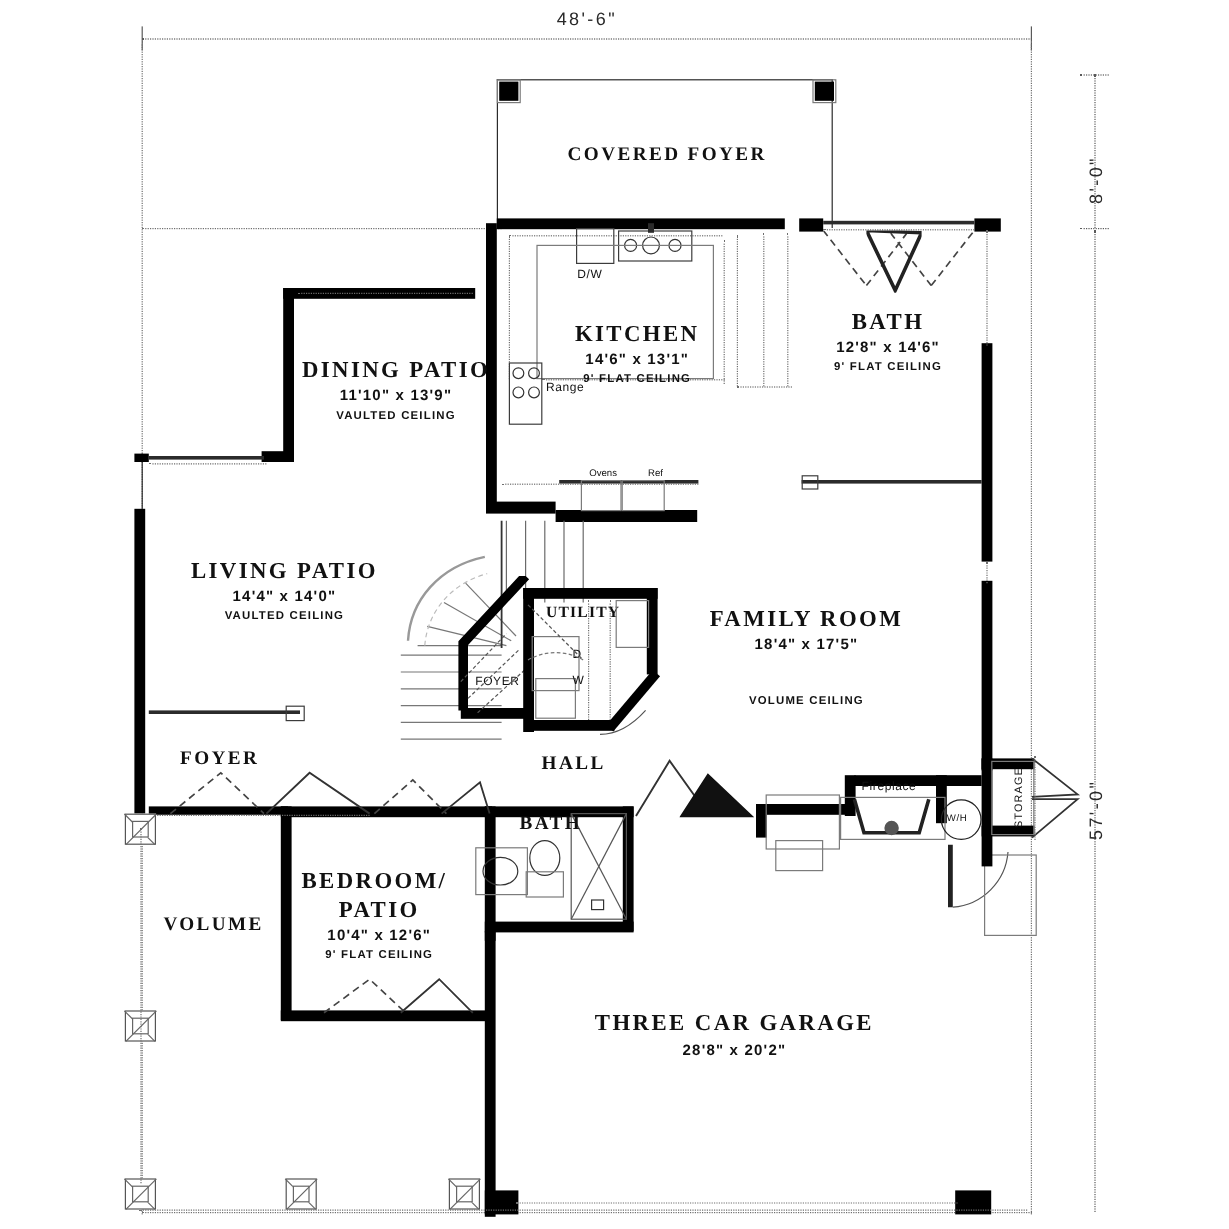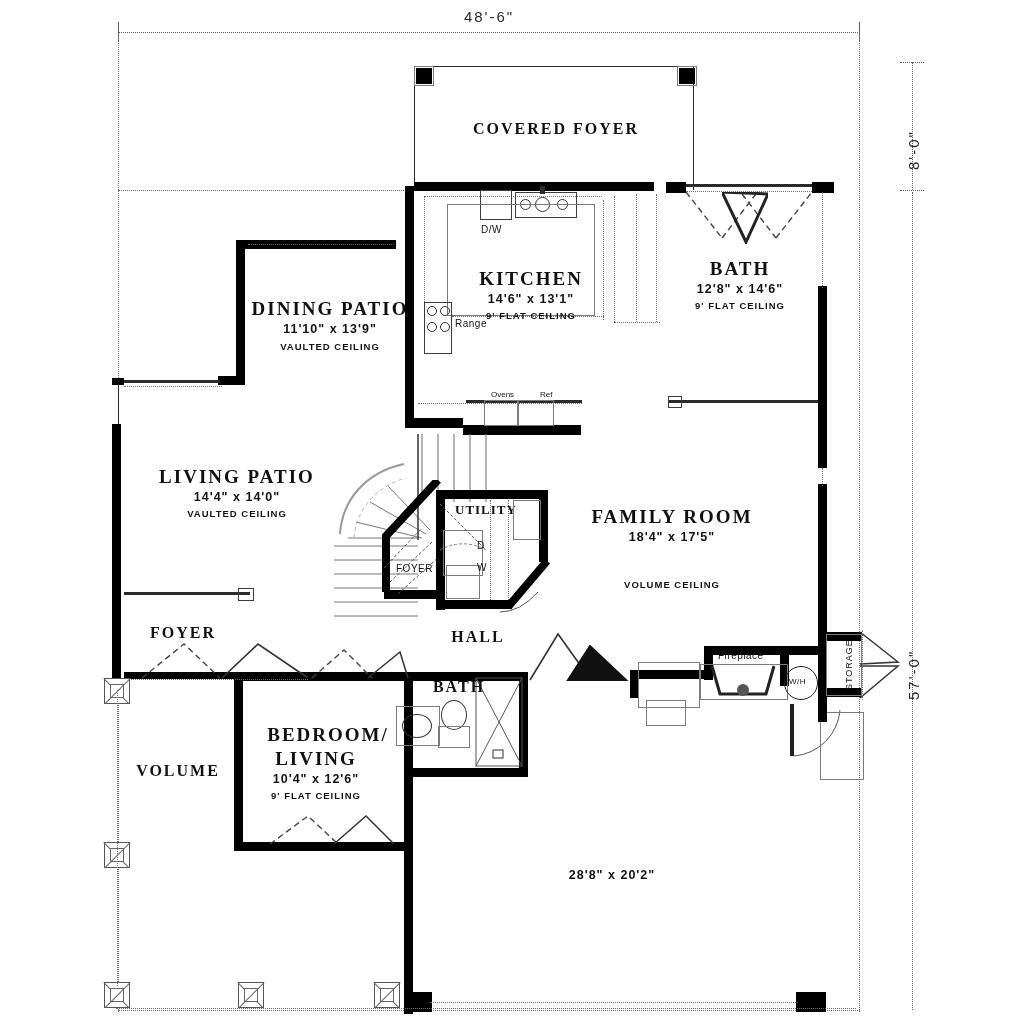--- a/index.html
+++ b/index.html
@@ -382,25 +382,26 @@
   <div class="ceil ctr" style="left:740px;top:300px;">9' FLAT CEILING</div>
 
   <div class="roomname rn-big ctr" style="left:237px;top:466px;">LIVING PATIO</div>
   <div class="dims ctr" style="left:237px;top:490px;">14'4"  x  14'0"</div>
   <div class="ceil ctr" style="left:237px;top:508px;">VAULTED CEILING</div>
 
   <div class="roomname rn-big ctr" style="left:672px;top:506px;">FAMILY ROOM</div>
   <div class="dims ctr" style="left:672px;top:530px;">18'4"  x  17'5"</div>
   <div class="ceil ctr" style="left:672px;top:547px;margin-top:32px;">VOLUME CEILING</div>
 
-  <div class="roomname rn-big ctr" style="left:328px;top:724px;">BEDROOM/</div>
-  <div class="roomname rn-big ctr" style="left:316px;top:748px;">LIVING</div>
+  <div class="roomname rn-big ctr" style="left:312px;top:724px;">BEDROOM/</div>
+  <div class="roomname rn-big ctr" style="left:316px;top:748px;">PATIO</div>
   <div class="dims ctr" style="left:316px;top:772px;">10'4"  x  12'6"</div>
   <div class="ceil ctr" style="left:316px;top:790px;">9' FLAT CEILING</div>
 
+  <div class="roomname rn-big ctr" style="left:612px;top:842px;">THREE CAR GARAGE</div>
   <div class="dims ctr" style="left:612px;top:868px;">28'8"  x  20'2"</div>
 
   <div class="roomname rn-med ctr" style="left:183px;top:624px;">FOYER</div>
   <div class="roomname rn-med ctr" style="left:178px;top:762px;">VOLUME</div>
   <div class="roomname rn-med ctr" style="left:478px;top:628px;">HALL</div>
   <div class="roomname rn-med ctr" style="left:459px;top:678px;">BATH</div>
 
 </div>
 
 </body></html>

